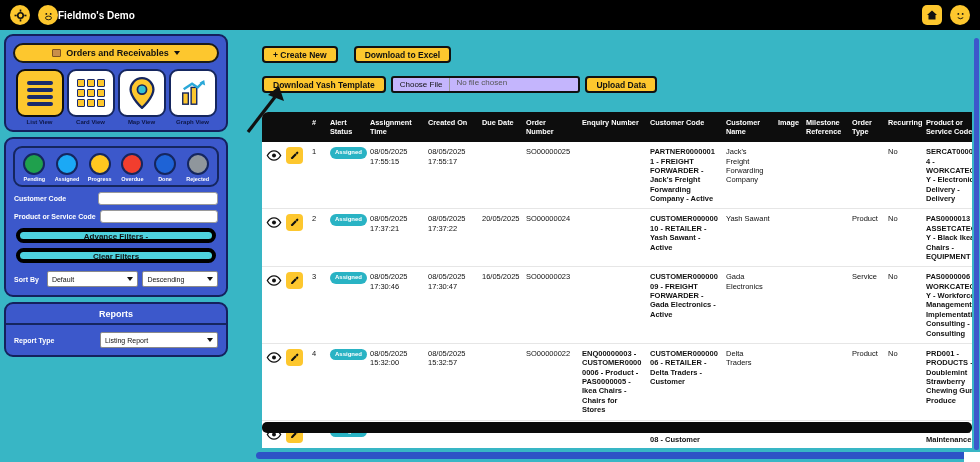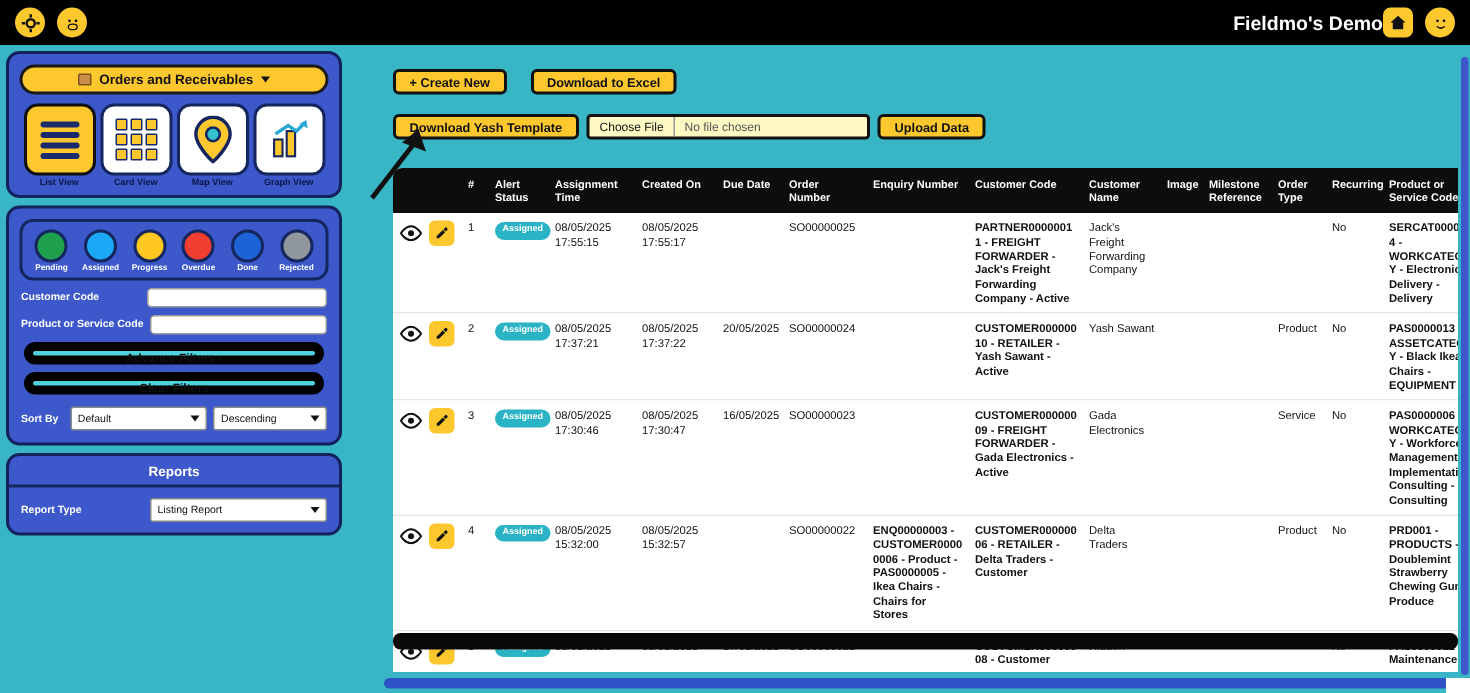--- a/index.html
+++ b/index.html
@@ -3,21 +3,21 @@
 <meta charset="utf-8">
 <style>
   * { margin:0; padding:0; box-sizing:border-box; }
   html,body { width:980px; height:462px; overflow:hidden; }
   body { font-family:"Liberation Sans", sans-serif; background:#38b6c5; position:relative; color:#111; }
 
   
   .topbar { position:absolute; top:0; left:0; width:980px; height:30px; background:#000;
             display:flex; align-items:center; padding:0 10px; z-index:6; }
   .topbar-group { display:flex; align-items:center; gap:8px; }
-  .topbar-title { flex:1; text-align:right; color:#fff; font-weight:bold; font-size:13px; }
+  .topbar-title { flex:1; text-align:left; color:#fff; font-weight:bold; font-size:10px; }
   .icon-circle { width:20px; height:20px; border-radius:50%; background:#fdc72e;
                  display:flex; align-items:center; justify-content:center; }
   .icon-square { width:20px; height:20px; border-radius:5px; background:#fdc72e;
                  display:flex; align-items:center; justify-content:center; }
 
   
   .sidebar { position:absolute; left:4px; top:34px; width:224px; height:428px;
              display:flex; flex-direction:column; gap:5px; z-index:2; }
   .panel { background:#3c58cb; border:2px solid #14215c; border-radius:9px; flex:0 0 auto; }
   .panel-nav { padding:7px 7px 5px; }
@@ -48,38 +48,38 @@
   .status-item { display:flex; flex-direction:column; align-items:center; gap:1px; width:35px; cursor:pointer; }
   .status-circle { width:22px; height:22px; border-radius:50%; border:2px solid #15265e; }
   .status-label { font-size:5.5px; color:#fff; font-weight:bold; }
 
   .field-row { display:flex; align-items:center; justify-content:space-between; padding:0 8px; margin-bottom:5px; }
   .field-label { color:#fff; font-size:7px; font-weight:bold; white-space:nowrap; margin-right:4px; }
   .text-input { width:120px; height:13px; background:#fff; border:1px solid #9a9a9a; border-radius:3px;
                 font-size:7px; padding:0 3px; font-family:inherit; }
 
   .teal-btn { display:block; margin:0 10px 5px; width:calc(100% - 20px); height:15px; background:#4ed2de;
-              border:6px solid #000000; border-radius:9px; font-family:inherit; font-weight:bold; font-size:8px;
+              border:4px solid #000000; border-radius:9px; font-family:inherit; font-weight:bold; font-size:8px;
               color:#111; cursor:pointer; }
 
   .sort-row { display:flex; align-items:center; gap:4px; padding:3px 8px 8px; }
   .select { background:#fff; border:1px solid #8a8a8a; border-radius:2px; height:16px;
             display:flex; align-items:center; justify-content:space-between; padding:0 4px;
             font-size:7px; color:#111; cursor:pointer; }
   .sel-field { width:92px; } .sel-dir { width:76px; } .sel-report { width:118px; }
 
   .report-row { display:flex; align-items:center; justify-content:space-between; padding:7px 8px; }
 
   
   .content { position:absolute; left:256px; top:36px; right:8px; bottom:0; z-index:1; }
   .toolbar-row { position:absolute; left:6px; display:flex; gap:16px; }
   .row1 { top:10px; } .row2 { top:40px; gap:5px; }
   .action-btn { height:17px; background:#fdc72e; border:2px solid #111; border-radius:4px;
                 font-family:inherit; font-weight:bold; font-size:8.5px; color:#111; padding:0 9px; cursor:pointer; }
-  .file-widget { display:flex; align-items:center; background:#fef9c3; border:2px solid #111; border-radius:3px;
+  .file-widget { display:flex; align-items:flex-start; background:#c4b5fd; border:2px solid #111; border-radius:3px;
                  height:17px; overflow:hidden; }
   .choose-btn { padding:0 7px; font-size:8px; height:100%; display:flex; align-items:center;
                 border-right:1px solid #999; cursor:pointer; }
   .file-text { width:128px; color:#555; font-size:8px; padding-left:6px; }
 
   .table-area { position:absolute; top:76px; left:6px; right:0; bottom:14px; overflow:hidden;
                 background:#fff; border-radius:6px 0 0 0; }
   table.data { border-collapse:separate; border-spacing:0; table-layout:fixed; width:730px;
                font-size:7.5px; line-height:1.25; }
   table.data th { background:#0d0d0d; color:#fff; font-size:7.3px; text-align:left;

